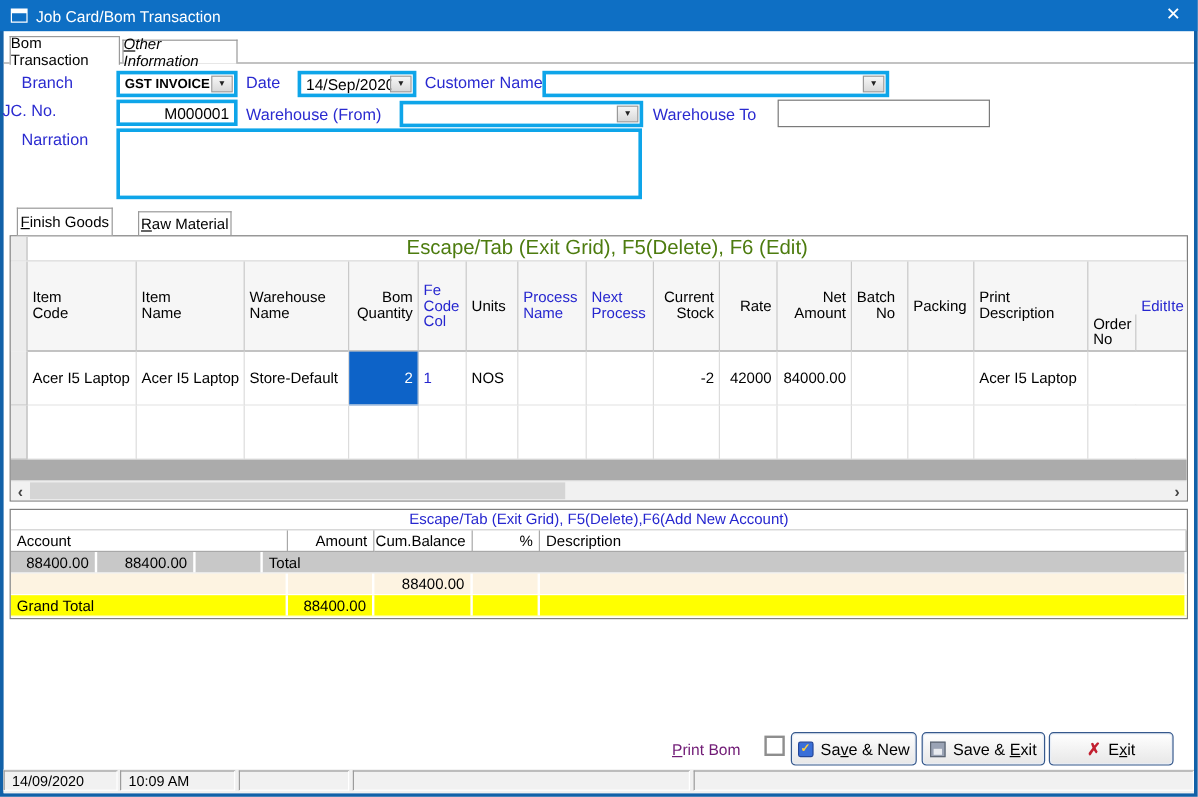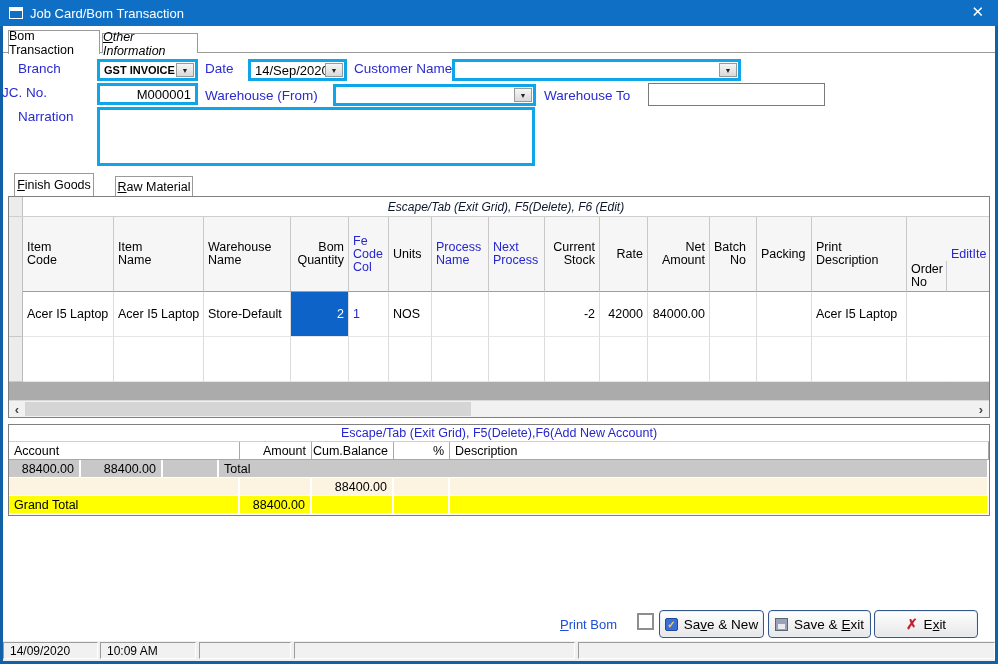--- a/index.html
+++ b/index.html
@@ -27,21 +27,21 @@
   .fld .val.small-bold { font-size:11px; font-weight:bold; }
   .ddbtn { position:absolute; right:1px; top:1px; bottom:1px; width:18px;
            background:linear-gradient(#f6f6f6,#d9d9d9); border:1px solid #999;
            display:flex; align-items:center; justify-content:center; font-size:7px; color:#222; }
   .plain { border:1px solid #7a7a7a; }
   
   .grid { position:absolute; left:8px; top:196px; width:982px; height:222px;
           border:1px solid #7f7f7f; background:#fff; display:flex; flex-direction:column; overflow:hidden; }
   .g-info { flex:0 0 20px; display:flex; border-bottom:1px solid #cfcfcf; }
   .selhead { flex:0 0 14px; background:#ececec; border-right:1px solid #c0c0c0; }
-  .g-info .txt { flex:1; color:#0f172a; font-size:12px; display:flex; align-items:center; justify-content:center;font-style:italic; }
+  .g-info .txt { flex:1; color:#4d7c0f; font-size:17px; display:flex; align-items:center; justify-content:center; }
   .g-head { flex:0 0 43px; display:flex; background:#f6f6f6; }
   .hc { border-right:1px solid #c9c9c9; border-bottom:1px solid #9f9f9f; padding:2px 4px;
         font-size:12.5px; line-height:13px; white-space:pre-line; display:flex; align-items:center; overflow:hidden; }
   .hc.num { justify-content:flex-end; text-align:right; }
   .hc.blue { color:#2626cf; }
   .g-row { flex:0 0 21px; display:flex; }
   .selcell { flex:0 0 14px; background:#ececec; border-right:1px solid #b9b9b9; border-bottom:1px solid #c9c9c9; }
   .dc { border-right:1px solid #dcdcdc; border-bottom:1px solid #e6e6e6; padding:0 4px; font-size:12.5px;
         display:flex; align-items:center; white-space:nowrap; overflow:hidden; }
   .dc.num { justify-content:flex-end; }
@@ -252,21 +252,21 @@
     </div>
     <div class="a-row r-yellow">
       <div class="ac a0">Grand Total</div>
       <div class="ac a1 num">88400.00</div>
       <div class="ac a2 num"></div>
       <div class="ac a3 num"></div>
       <div class="ac a4"></div>
     </div>
   </div>
 
-  <div class="lbl" style="left:560px; top:617px; color:#1d4ed8; font-size:13px;">
+  <div class="lbl" style="left:560px; top:617px; color:#701a75; font-size:13px;">
     <span class="u">P</span><span>rint Bom</span>
   </div>
   <span class="checkbox"></span>
   <div class="btn" style="left:659px; width:105px;">
     <span class="ic-savenew">✓</span>
     <span><span>Sa</span><span class="u">v</span><span>e &amp; New</span></span>
   </div>
   <div class="btn" style="left:768px; width:103px;">
     <span class="ic-floppy">
         <span class="label"></span>

